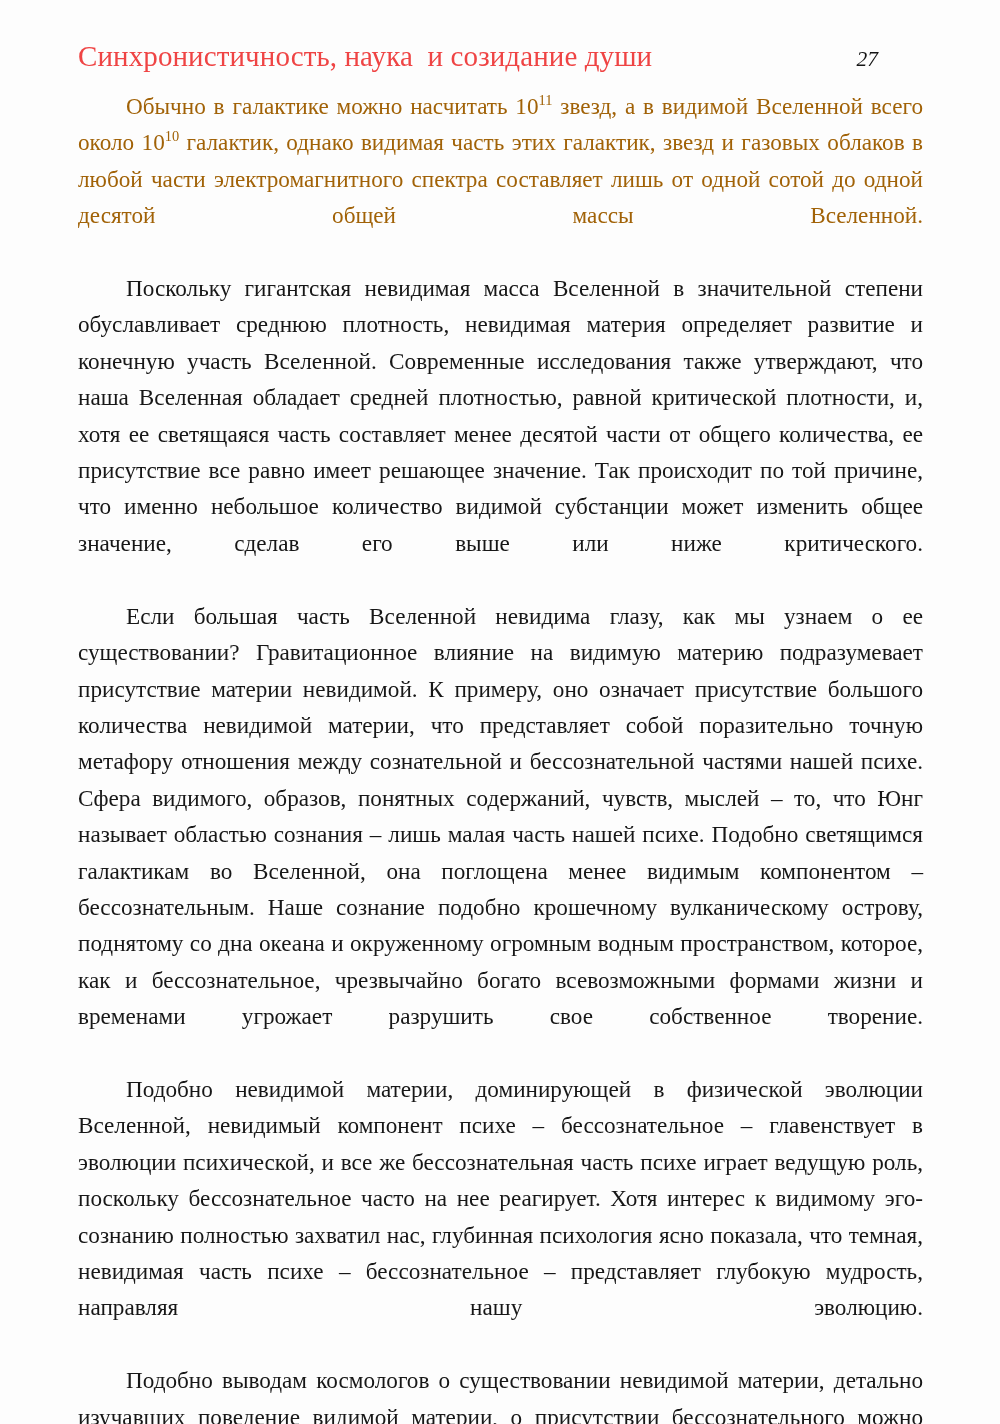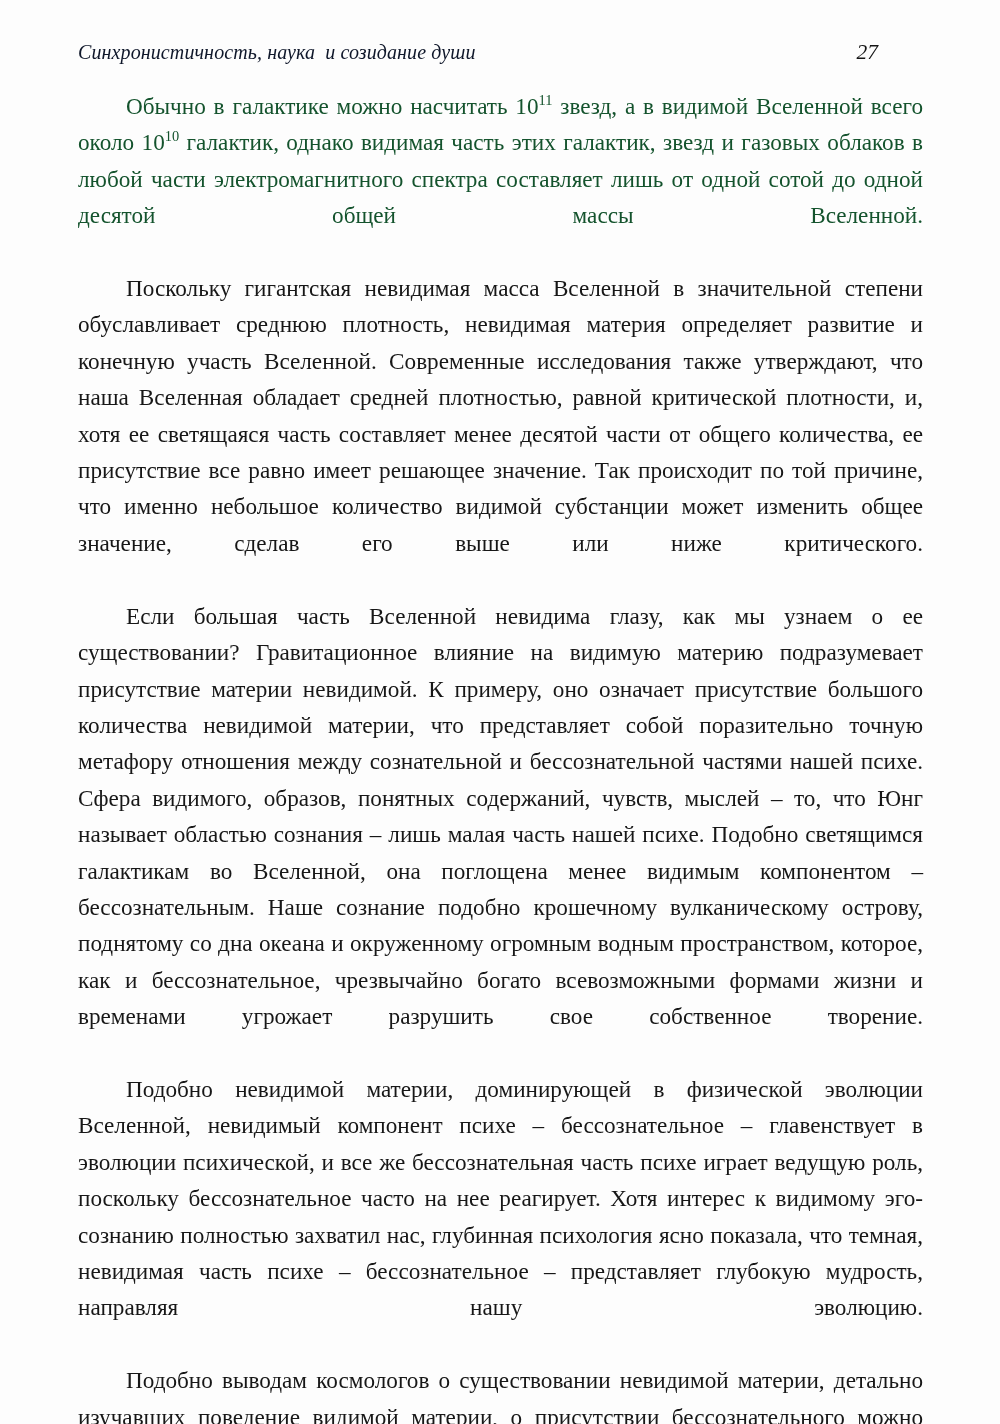--- a/index.html
+++ b/index.html
@@ -28,24 +28,23 @@
     position: absolute;
     left: 78px;
     right: 78px;
     top: 40px;
     height: 32px;
     display: flex;
     align-items: baseline;
     justify-content: space-between;
   }
   .running-head-title {
-    font-style: italic;
-    font-size: 20px;
+    font-size: 29px;
     letter-spacing: 0.1px;
-    color: #0f172a;
+    color: #ef4444;
     white-space: pre;
   }
   .running-head-folio {
     font-style: italic;
     font-size: 21.5px;
     color: #141414;
     
     margin-right: 44px;
   }
 
@@ -86,20 +85,20 @@
 <body>
 
 <div class="page" style="background: rgb(253, 253, 253);">
 
   <div class="running-head">
     <span class="running-head-title">Синхронистичность, наука  и созидание души</span>
     <span class="running-head-folio">27</span>
   </div>
 
   <div class="textblock">
-    <p class="para" id="para-1" style="color: #14532d;">Обычно в галактике можно насчитать 10<sup>11</sup> звезд, а в видимой Вселенной всего около 10<sup>10</sup> галактик, однако видимая часть этих галактик, звезд и газовых облаков в любой части электромагнитного спектра составляет лишь от одной сотой до одной десятой общей массы Вселенной.</p>
+    <p class="para" id="para-1" style="color: #a16207;">Обычно в галактике можно насчитать 10<sup>11</sup> звезд, а в видимой Вселенной всего около 10<sup>10</sup> галактик, однако видимая часть этих галактик, звезд и газовых облаков в любой части электромагнитного спектра составляет лишь от одной сотой до одной десятой общей массы Вселенной.</p>
     <p class="para" id="para-2" style="color: rgb(23, 23, 23);">Поскольку гигантская невидимая масса Вселенной в значительной степени обуславливает среднюю плотность, невидимая материя определяет развитие и конечную участь Вселенной. Современные исследования также утверждают, что наша Вселенная обладает средней плотностью, равной критической плотности, и, хотя ее светящаяся часть составляет менее десятой части от общего количества, ее присутствие все равно имеет решающее значение. Так происходит по той причине, что именно небольшое количество видимой субстанции может изменить общее значение, сделав его выше или ниже критического.</p>
     <p class="para" id="para-3" style="color: rgb(23, 23, 23);">Если большая часть Вселенной невидима глазу, как мы узнаем о ее существовании? Гравитационное влияние на видимую материю подразумевает присутствие материи невидимой. К примеру, оно означает присутствие большого количества невидимой материи, что представляет собой поразительно точную метафору отношения между сознательной и бессознательной частями нашей психе. Сфера видимого, образов, понятных содержаний, чувств, мыслей – то, что Юнг называет областью сознания – лишь малая часть нашей психе. Подобно светящимся галактикам во Вселенной, она поглощена менее видимым компонентом – бессознательным. Наше сознание подобно крошечному вулканическому острову, поднятому со дна океана и окруженному огромным водным пространством, которое, как и бессознательное, чрезвычайно богато всевозможными формами жизни и временами угрожает разрушить свое собственное творение.</p>
     <p class="para" id="para-4" style="color: rgb(23, 23, 23);">Подобно невидимой материи, доминирующей в физической эволюции Вселенной, невидимый компонент психе – бессознательное – главенствует в эволюции психической, и все же бессознательная часть психе играет ведущую роль, поскольку бессознательное часто на нее реагирует. Хотя интерес к видимому эго-сознанию полностью захватил нас, глубинная психология ясно показала, что темная, невидимая часть психе – бессознательное – представляет глубокую мудрость, направляя нашу эволюцию.</p>
     <p class="para" id="para-5" style="color: rgb(23, 23, 23);">Подобно выводам космологов о существовании невидимой материи, детально изучавших поведение видимой материи, о присутствии бессознательного можно судить путем внимательного наблюдения за его влиянием на сознание. В космологии гравитация управляет взаимодействием между видимой</p>
   </div>
 
 </div>
 
 </body></html>

